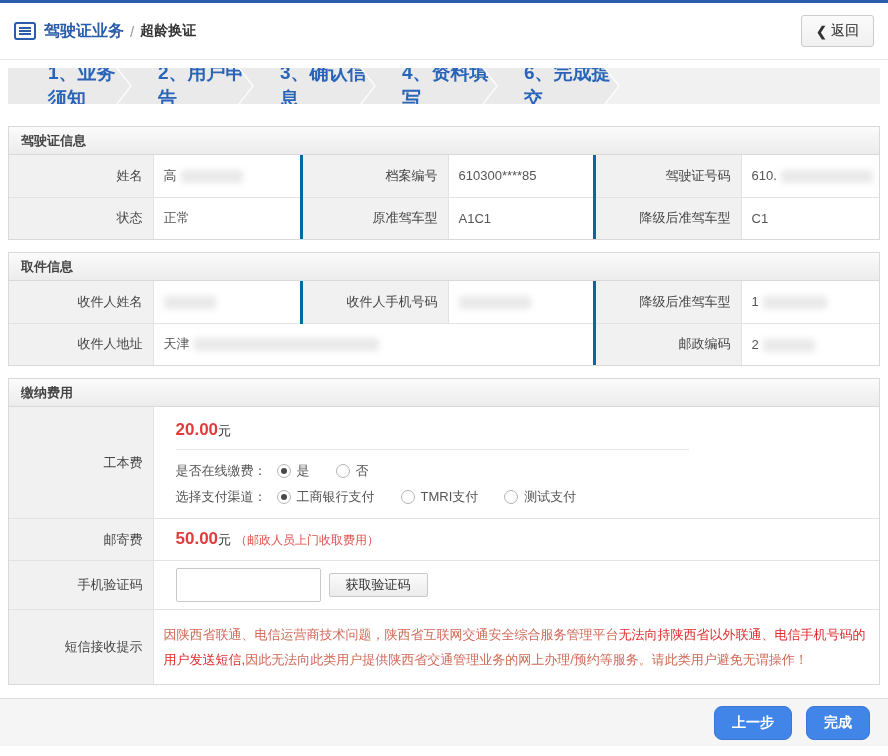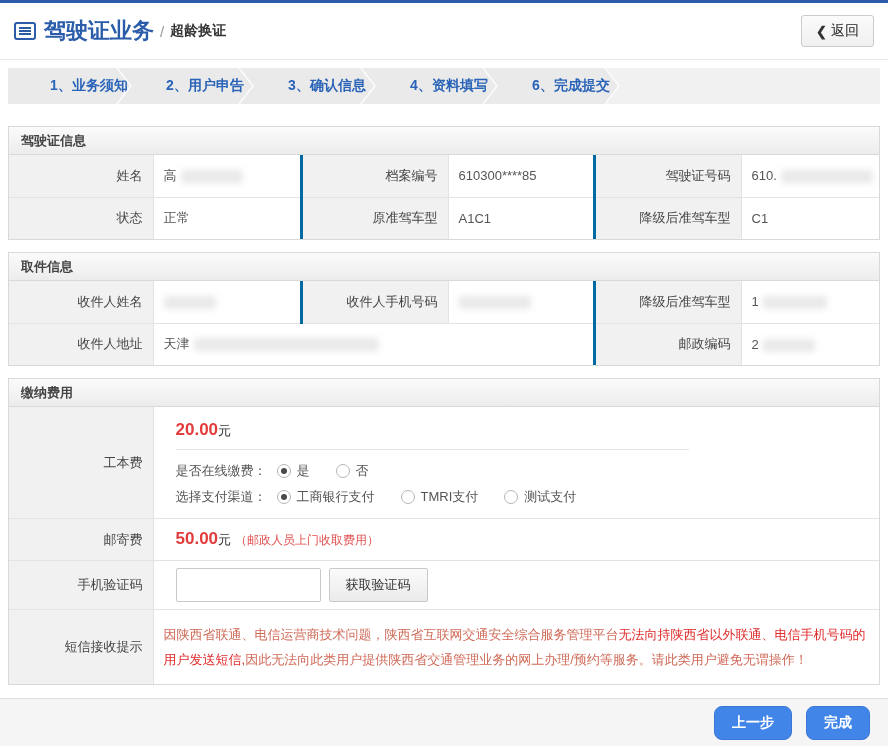--- a/index.html
+++ b/index.html
@@ -3,32 +3,32 @@
 <meta charset="utf-8">
 <style>
   * { margin:0; padding:0; box-sizing:border-box; }
   html,body { width:888px; height:756px; background:#fff; overflow:hidden;
     font-family:"Liberation Sans","DejaVu Sans",sans-serif; }
   .topbar { height:3px; background:#2a5caa; }
   
   .header { height:57px; display:flex; align-items:center; padding:0 14px;
     border-bottom:1px solid #e7e7e7; background:#fff; }
   .hdr-icon { width:22px; height:18px; margin-right:8px; }
-  .hdr-title { color:#2a5caa; font-size:22px; font-weight:bold; }
+  .hdr-title { color:#2a5caa; font-size:16px; font-weight:bold; }
   .hdr-sep { color:#999; font-size:15px; margin:0 6px; }
   .hdr-sub { color:#333; font-size:14px; font-weight:bold; }
   .back-btn { margin-left:auto; background:linear-gradient(#fbfbfb,#f0f0f0);
     border:1px solid #ccc; border-radius:3px; padding:6px 14px; font-size:14px;
     color:#222; cursor:pointer; display:flex; align-items:center; gap:4px; }
   .back-chevron { font-size:13px; font-weight:bold; color:#333; }
   
   .steps { margin:8px 8px 0 8px; height:36px; display:flex; background:#fbfbfb; }
   .step { position:relative; width:134px; height:36px; background:#eaeaea;
     display:flex; align-items:center; justify-content:center;
-    color:#2a64b8; font-size:14px; font-weight:bold; cursor:pointer;
+    color:#2a64b8; font-size:19px; font-weight:bold; cursor:pointer;
     clip-path:polygon(0 0, calc(100% - 14px) 0, 100% 50%, calc(100% - 14px) 100%, 0 100%, 14px 50%);padding-left:40px; }
   .step:first-child { width:122px;
     clip-path:polygon(0 0, calc(100% - 14px) 0, 100% 50%, calc(100% - 14px) 100%, 0 100%); }
   .step + .step, .step-filler { margin-left:-12px; }
   .step.active { background:linear-gradient(#4a87e6,#366fd6); color:#fff; }
   .step-filler { flex:1; background:#f1f1f1;
     clip-path:polygon(0 0, 100% 0, 100% 100%, 0 100%, 14px 50%); }
   
   .content { padding:0 8px; }
   .section { border:1px solid #d9d9d9; margin-top:12px; }
@@ -57,21 +57,21 @@
   .radio-line .q { margin-right:10px; }
   .radio-opt { display:flex; align-items:center; margin-right:26px; cursor:pointer; }
   .radio { width:14px; height:14px; border:1px solid #b5b5b5; border-radius:50%;
     background:#fff; margin-right:6px; position:relative; flex:0 0 auto; }
   .radio.checked::after { content:''; position:absolute; left:3px; top:3px;
     width:6px; height:6px; border-radius:50%; background:#4a4a4a; }
   .simple-line { padding:10px 12px 9px 12px; }
   .code-line { display:flex; align-items:center; padding:7px 12px; }
   .code-input { width:145px; height:34px; border:1px solid #c9c9c9; border-radius:2px;
     font-size:13px; padding:0 8px; outline:none; }
-  .code-btn { margin-left:8px; height:34px; padding:0 16px; font-size:13px; color:#333;
+  .code-btn { margin-left:8px; height:24px; padding:0 16px; font-size:13px; color:#333;
     background:linear-gradient(#fbfbfb,#ebebeb); border:1px solid #c9c9c9;
     border-radius:2px; cursor:pointer; }
   .tip-cell { padding:12px; line-height:25px; font-size:13px; }
   .tip-a { color:#cf6a58; }
   .tip-b { color:#e02b2b; }
   
   .footer { margin-top:13px; background:#f5f5f5; border-top:1px solid #ddd;
     height:48px; display:flex; align-items:center; justify-content:flex-end;
     padding-right:18px; gap:14px; }
   .blue-btn { background:#4285e9; color:#fff; border:1px solid #3a77d6;

